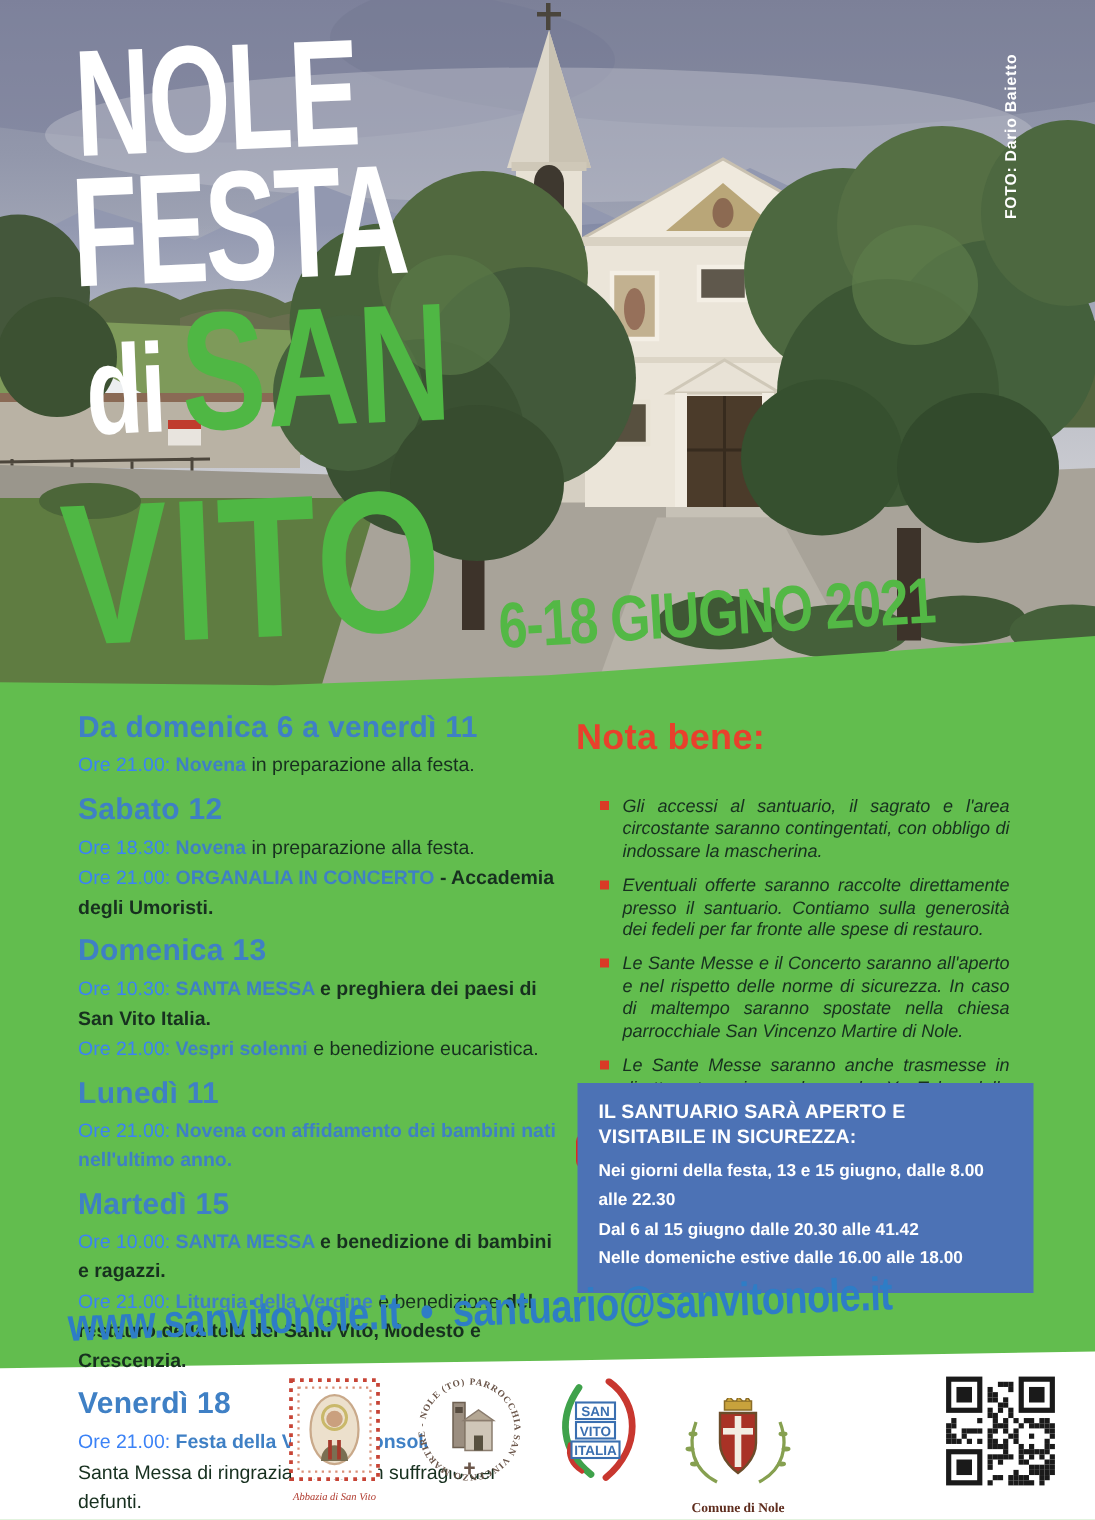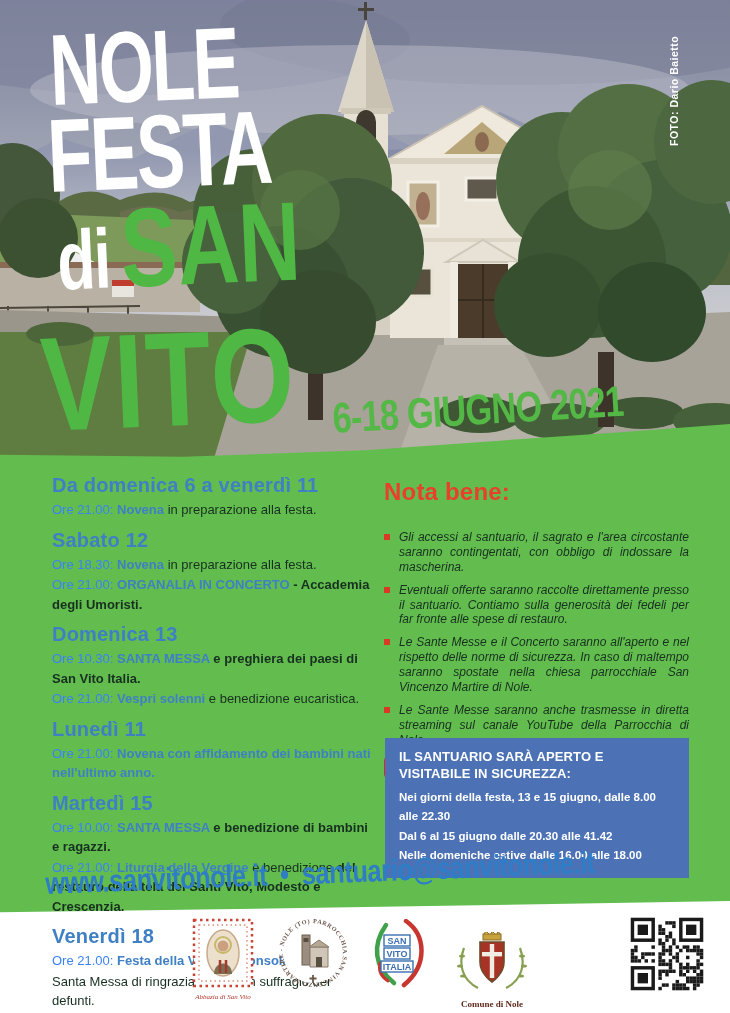--- a/index.html
+++ b/index.html
@@ -39,29 +39,29 @@
   .day-heading:first-child{margin-top:0;}
   .event-line{font-size:13px;line-height:1.5;margin:1px 0;color:#17301f;}
   .ev-time{font-weight:normal;color:#3b82f6;}
   .pt-blue{font-weight:bold;color:#3f80c5;}
   .pt-bold{font-weight:bold;color:#17301f;}
   .pt-normal{color:#17301f;text-align:center;}
 
   
   .col-right{position:absolute;left:384px;top:478px;width:305px;}
   .nota{font-size:24px;font-weight:bold;color:#e8402c;margin:0 0 24px;letter-spacing:.2px;}
-  .bullet-row{position:relative;padding-left:15px;margin:0 0 8px;}
+  .bullet-row{position:relative;padding-left:15px;margin:0 16px 8px;}
   .bullet-sq{position:absolute;left:0;top:4px;width:6px;height:6px;background:#d93a26;display:inline-block;}
   .bullet-text{display:block;font-size:12px;font-style:italic;line-height:1.24;color:#17301f;text-align:justify;}
   .yt{display:flex;align-items:center;margin-top:6px;}
   .yt-play{width:36px;height:25px;background:#e0261f;border-radius:6px;display:inline-flex;align-items:center;justify-content:center;}
   .yt-tri{width:0;height:0;border-left:10px solid #ffffff;border-top:6px solid transparent;border-bottom:6px solid transparent;margin-left:2px;}
   .yt-label{margin-left:7px;font-size:19px;font-weight:bold;color:#252525;letter-spacing:-.5px;display:inline-block;transform:scaleX(.94);transform-origin:0 50%;}
 
-  .info-box{position:absolute;left:385px;top:722px;width:276px;background:#4c72b5;padding:11px 14px 12px;margin-top:16px;}
+  .info-box{position:absolute;left:385px;top:722px;width:276px;background:#4c72b5;padding:11px 14px 12px;}
   .info-title{color:#ffffff;font-weight:bold;font-size:13px;line-height:1.3;letter-spacing:.1px;margin-bottom:5px;}
   .info-line{color:#ffffff;font-size:11.5px;font-weight:bold;line-height:1.7;}
 
   
   .footer-links{position:absolute;left:46px;top:866px;font-weight:bold;font-size:31px;color:#2e7dc6;
                 white-space:nowrap;transform:rotate(-2.2deg);transform-origin:0 100%;}
   .footer-links .cond{display:inline-block;transform:scaleX(.82);transform-origin:0 100%;letter-spacing:-.5px;}
   .footer-links .sep{margin:0 16px;}
 
   

